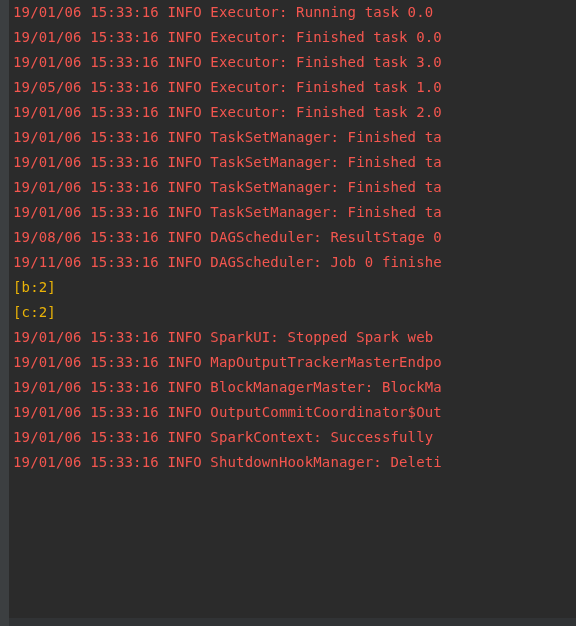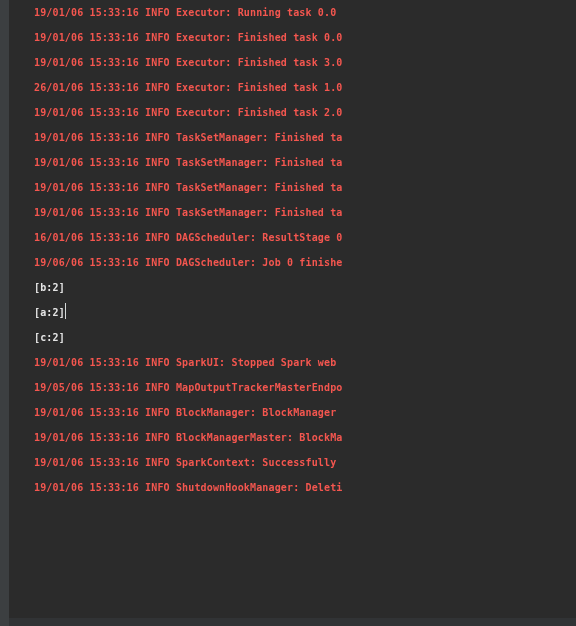--- a/index.html
+++ b/index.html
@@ -30,31 +30,31 @@
     width: 567px;
     height: 618px;
     overflow: hidden;
     padding-top: 0px;
     box-sizing: border-box;
   }
   .log-line {
     height: 25px;
     line-height: 25px;
     white-space: pre;
-    font-size: 10px;
+    font-size: 14px;
     letter-spacing: 0.15px;
-    padding-left: 25px;
+    padding-left: 4px;
     overflow: hidden;
-    font-weight: bold;
+    font-weight: normal;
   }
   .log-line.err {
     color: #f4564f;
   }
   .log-line.out {
-    color: #e5e5e5;
+    color: #eab308;
   }
   .caret {
     display: inline-block;
     width: 1px;
     height: 16px;
     background: #d4d8d8;
     vertical-align: -3px;
     margin-left: 0px;
   }
   #bottom-bar {
@@ -92,35 +92,34 @@
 <body>
 
 <div id="console-window">
 
   <div id="gutter"></div>
 
   <div id="log-area">
       <div class="log-line err">19/01/06 15:33:16 INFO Executor: Running task 0.0</div>
       <div class="log-line err">19/01/06 15:33:16 INFO Executor: Finished task 0.0</div>
       <div class="log-line err">19/01/06 15:33:16 INFO Executor: Finished task 3.0</div>
-      <div class="log-line err">26/01/06 15:33:16 INFO Executor: Finished task 1.0</div>
+      <div class="log-line err">19/05/06 15:33:16 INFO Executor: Finished task 1.0</div>
       <div class="log-line err">19/01/06 15:33:16 INFO Executor: Finished task 2.0</div>
       <div class="log-line err">19/01/06 15:33:16 INFO TaskSetManager: Finished ta</div>
       <div class="log-line err">19/01/06 15:33:16 INFO TaskSetManager: Finished ta</div>
       <div class="log-line err">19/01/06 15:33:16 INFO TaskSetManager: Finished ta</div>
       <div class="log-line err">19/01/06 15:33:16 INFO TaskSetManager: Finished ta</div>
-      <div class="log-line err">16/01/06 15:33:16 INFO DAGScheduler: ResultStage 0</div>
-      <div class="log-line err">19/06/06 15:33:16 INFO DAGScheduler: Job 0 finishe</div>
+      <div class="log-line err">19/08/06 15:33:16 INFO DAGScheduler: ResultStage 0</div>
+      <div class="log-line err">19/11/06 15:33:16 INFO DAGScheduler: Job 0 finishe</div>
       <div class="log-line out">[b:2]</div>
-      <div class="log-line out"><span>[a:2]</span><span class="caret"></span></div>
       <div class="log-line out">[c:2]</div>
       <div class="log-line err">19/01/06 15:33:16 INFO SparkUI: Stopped Spark web </div>
-      <div class="log-line err">19/05/06 15:33:16 INFO MapOutputTrackerMasterEndpo</div>
-      <div class="log-line err">19/01/06 15:33:16 INFO BlockManager: BlockManager </div>
+      <div class="log-line err">19/01/06 15:33:16 INFO MapOutputTrackerMasterEndpo</div>
       <div class="log-line err">19/01/06 15:33:16 INFO BlockManagerMaster: BlockMa</div>
+      <div class="log-line err">19/01/06 15:33:16 INFO OutputCommitCoordinator$Out</div>
       <div class="log-line err">19/01/06 15:33:16 INFO SparkContext: Successfully </div>
       <div class="log-line err">19/01/06 15:33:16 INFO ShutdownHookManager: Deleti</div>
     </div>
 
   <div id="bottom-bar"></div>
   <div id="bottom-bar-gutter"></div>
 
   <div id="watermark">https://blog.csdn.net/qq_41936851</div>
 </div>
 

